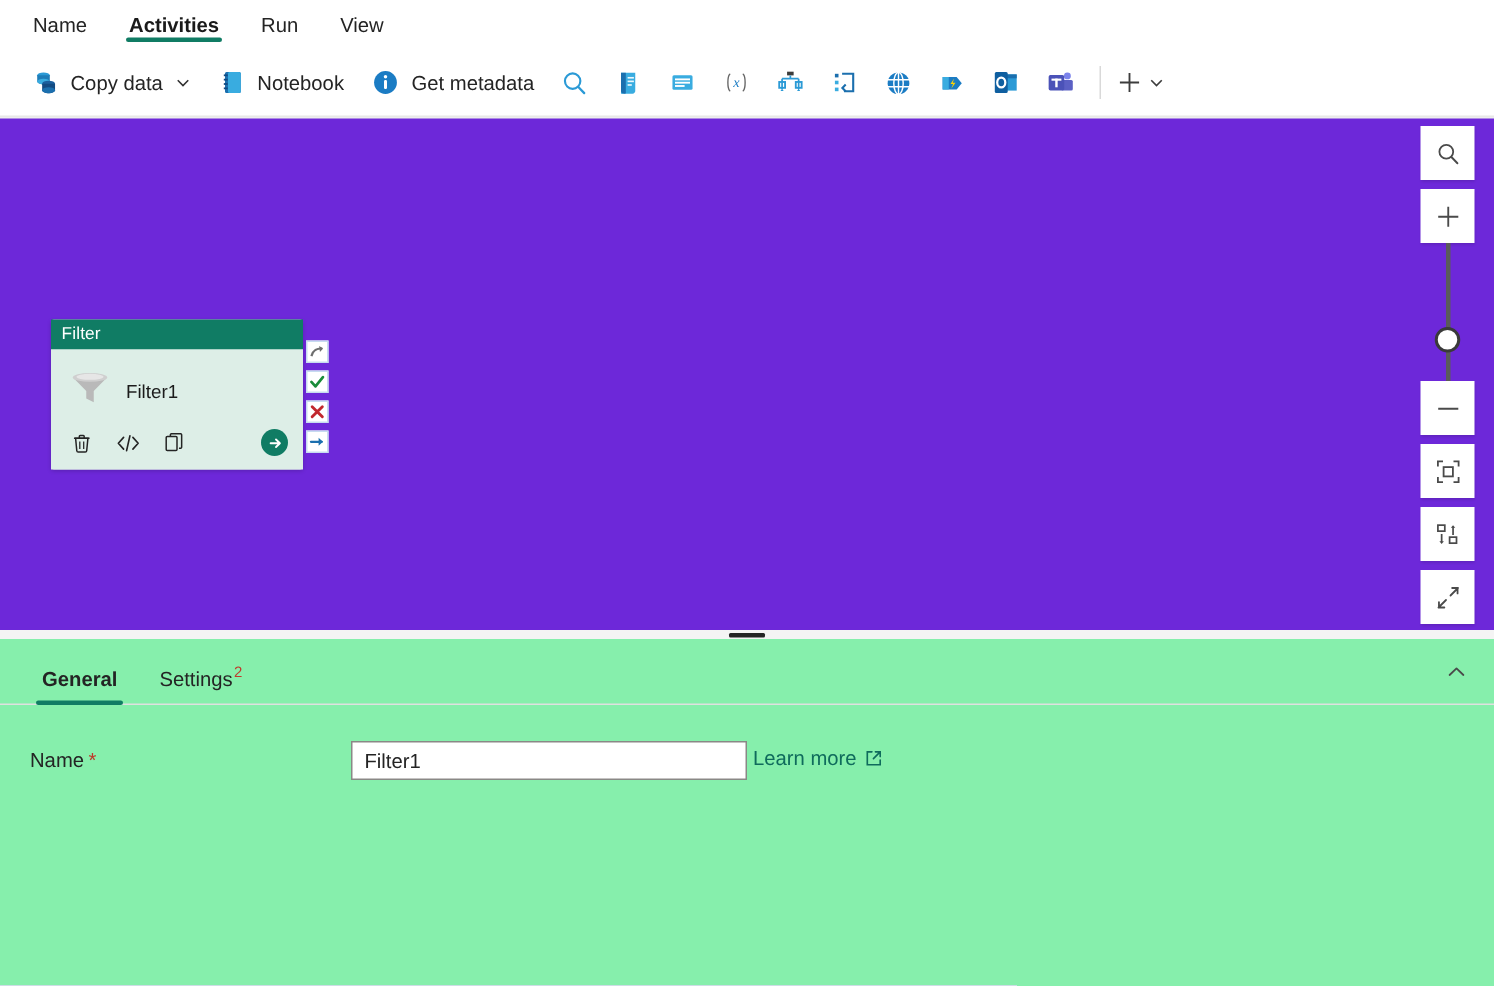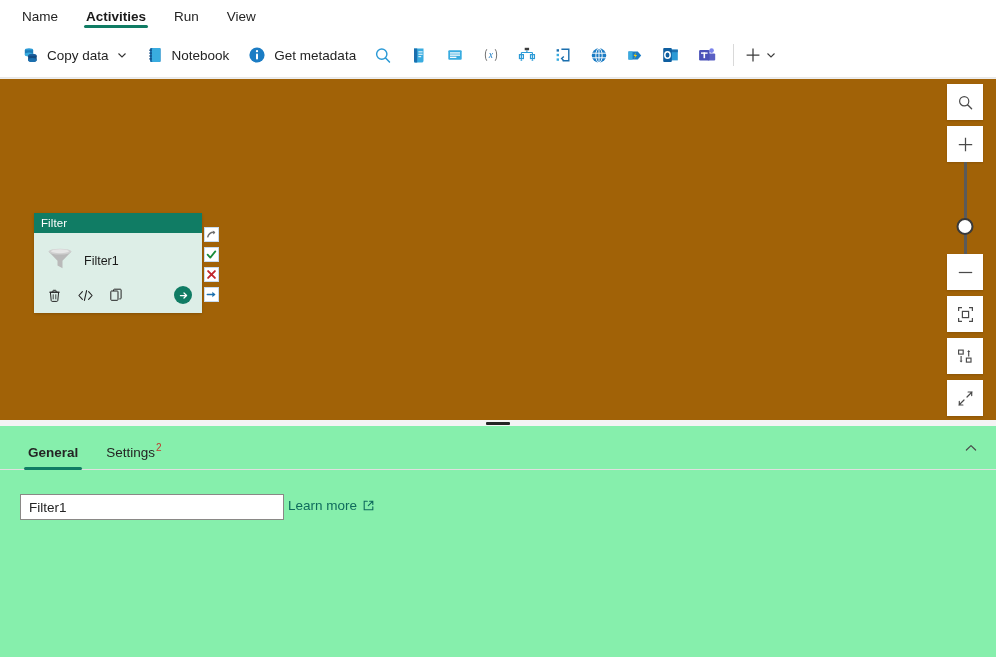--- a/index.html
+++ b/index.html
@@ -56,21 +56,21 @@
     display:flex; align-items:center; justify-content:center;
     width:34px; height:32px; border-radius:4px; cursor:pointer; flex:none;
   }
   .tb-sep { width:1px; height:22px; background:#d9d9d9; margin:0 7px; flex:none; }
   .tb-plus { display:flex; align-items:center; gap:2px; cursor:pointer; }
 
   
   .canvas {
     position:absolute; left:0; top:78px; right:0;
     height: 342px;
-    background:#a16207;
+    background:#6d28d9;
     border-top:1px solid #ededed;
     overflow:hidden;
   }
 
   
   .node {
     position:absolute; left:34px; top:134px;
     width: 168px;
     box-shadow: 0 1px 3px rgba(0,0,0,.18);
     border-radius: 2px;
@@ -530,20 +530,23 @@
       </div>
       <div class="panel-collapse">
         <svg width="14" height="14" viewBox="0 0 14 14">
           <path d="M2.4 9L7 4.6L11.6 9" stroke="#4a4a4a" stroke-width="1.2" fill="none" stroke-linecap="round" stroke-linejoin="round"></path>
         </svg>
       </div>
     </div>
 
     <div class="form">
       <div class="frow">
+        <div class="flabel">
+          <span>Name</span><span class="req">*</span>
+        </div>
         <input class="finput" type="text" value="Filter1" style="">
         <div class="learn">
           <span>Learn more</span>
           <svg width="13" height="13" viewBox="0 0 13 13">
             <path d="M5.3 2.2H2.2v8.6h8.6V7.7" fill="none" stroke="#0f6b5c" stroke-width="1.1" stroke-linecap="round"></path>
             <path d="M7.6 2.2h3.2v3.2M10.6 2.4L6.3 6.7" fill="none" stroke="#0f6b5c" stroke-width="1.1" stroke-linecap="round"></path>
           </svg>
         </div>
       </div>
 

